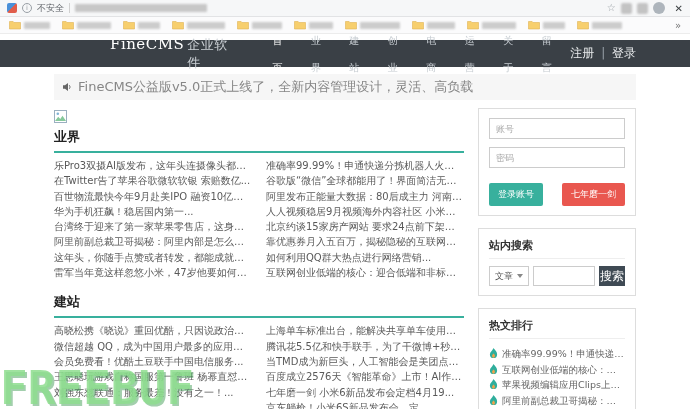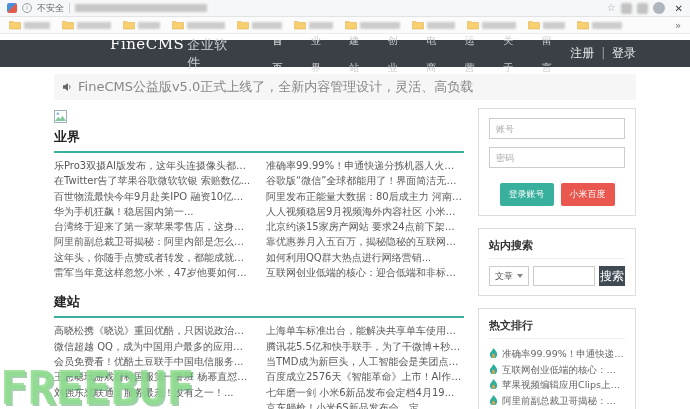--- a/index.html
+++ b/index.html
@@ -60,21 +60,21 @@
   .cols li{font-size:10px;color:#595959;line-height:15.3px;white-space:nowrap;
     overflow:hidden;text-overflow:ellipsis;cursor:pointer}
   
   .sidebar{width:158px;flex:none}
   .box{border:1px solid #ddd;padding:9px 10px;margin-bottom:12px;background:#fff}
   .box-title{font-size:11px;font-weight:bold;color:#333;padding-bottom:5px;
     border-bottom:1px solid #eee;margin-bottom:7px}
   .login-box input{display:block;width:100%;height:21px;border:1px solid #ccc;
     margin-bottom:8px;padding:8px 6px;font-size:9px;color:#333;background:#fff}
   input::placeholder{color:#aaa}
-  .btn-row{display:flex;justify-content:center;gap:7px;margin-top:15px}
+  .btn-row{display:flex;justify-content:space-between;gap:7px;margin-top:15px}
   .btn{border:none;color:#fff;font-size:9px;padding:5px 9px;border-radius:2px;cursor:pointer}
   .btn-login{background:var(--teal)}
   .btn-register{background:var(--red)}
   .search-row{display:flex;gap:4px;align-items:center}
   .select-box{border:1px solid #ccc;height:20px;display:flex;align-items:center;
     font-size:9px;color:#555;padding:0 5px;gap:4px;cursor:pointer;flex:none}
   .caret{width:0;height:0;border-left:3px solid transparent;border-right:3px solid transparent;
     border-top:4px solid #888}
   .search-input{flex:1;min-width:0;height:20px;border:1px solid #ccc;padding:0 4px;font-size:9px}
   .btn-search{background:var(--darkbtn);color:#fff;border:none;font-size:12px;height:20px;
@@ -289,21 +289,21 @@
       </div>
     </div>
   </div>
 
   <div class="sidebar">
     <div class="box login-box">
       <input type="text" placeholder="账号" style="">
       <input type="password" placeholder="密码" style="">
       <div class="btn-row">
         <button class="btn btn-login">登录账号</button>
-        <button class="btn btn-register">小米百度</button>
+        <button class="btn btn-register">七年磨一剑</button>
       </div>
     </div>
 
     <div class="box">
       <div class="box-title">站内搜索</div>
       <div class="search-row">
         <span class="select-box">
           <span>文章</span>
           <span class="caret"></span>
         </span>

